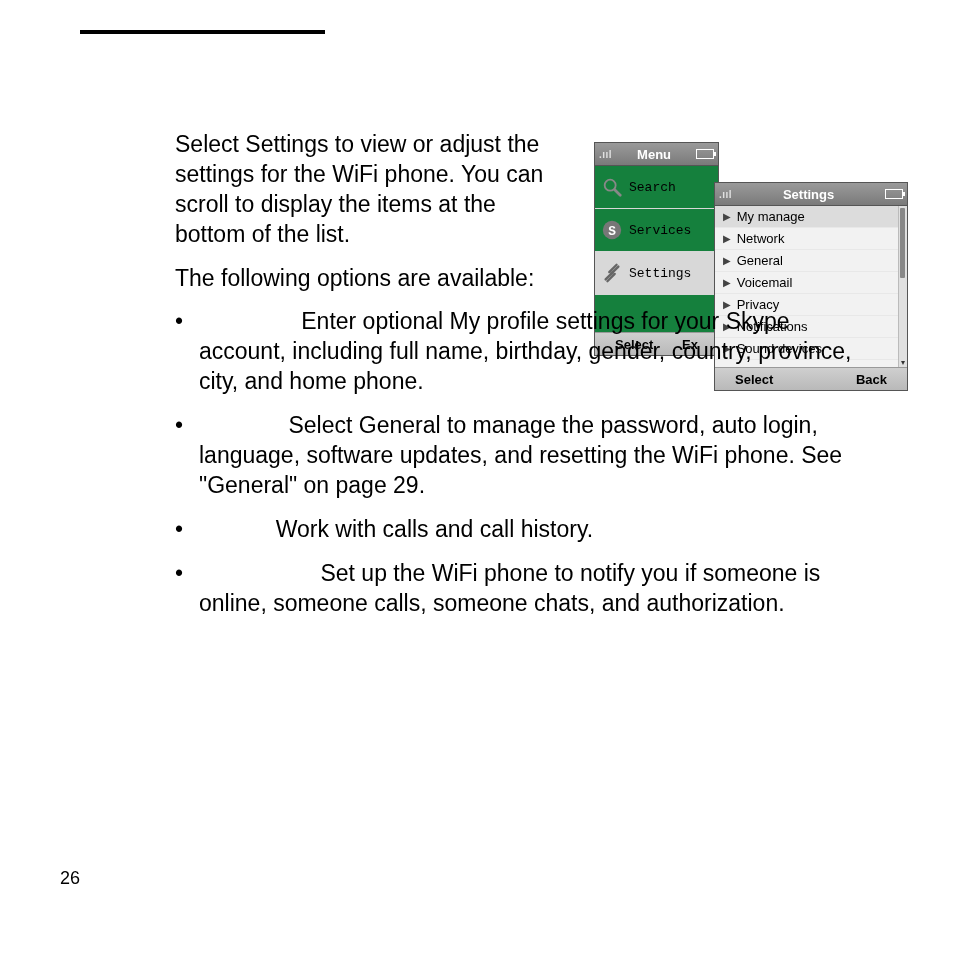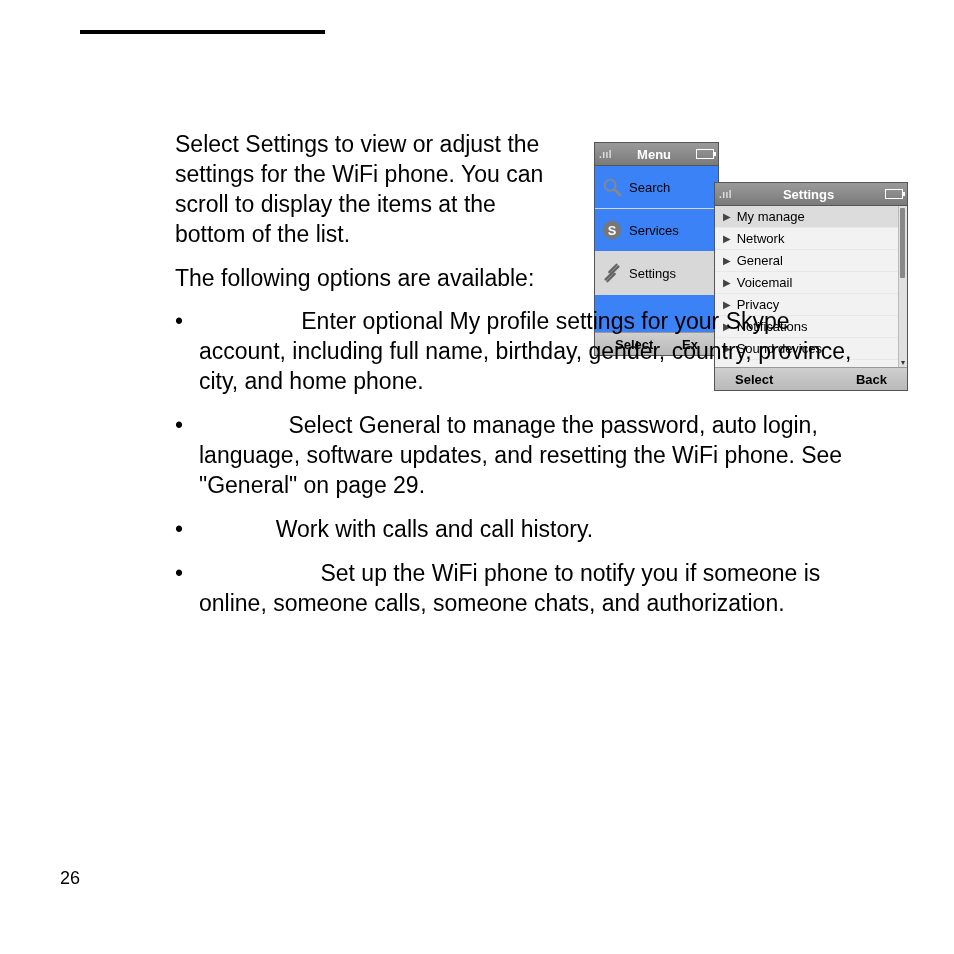--- a/index.html
+++ b/index.html
@@ -106,23 +106,24 @@
   .titlebar .battery::after {
     content: "";
     position: absolute;
     right: -3px;
     top: 2px;
     width: 2px;
     height: 4px;
     background: #fff;
   }
   .menu-body {
-    background: #3b82f6;
+    background: #15803d;
     height: 166px;
     overflow: hidden;
+    font-family: Liberation Mono, monospace;
   }
   .menu-item {
     display: flex;
     align-items: center;
     gap: 6px;
     padding: 10px 6px;
     border-bottom: 1px solid #d8d8d8;
     font-size: 13px;
   }
   .menu-item.selected {

